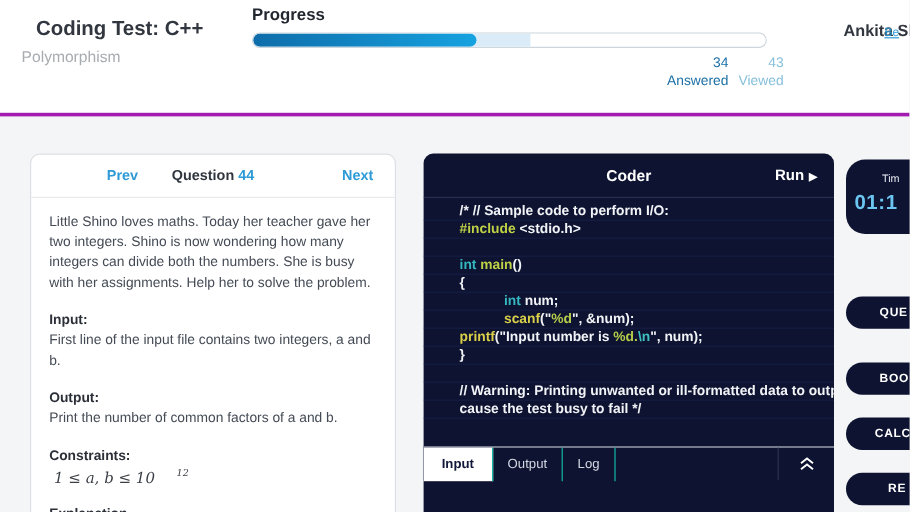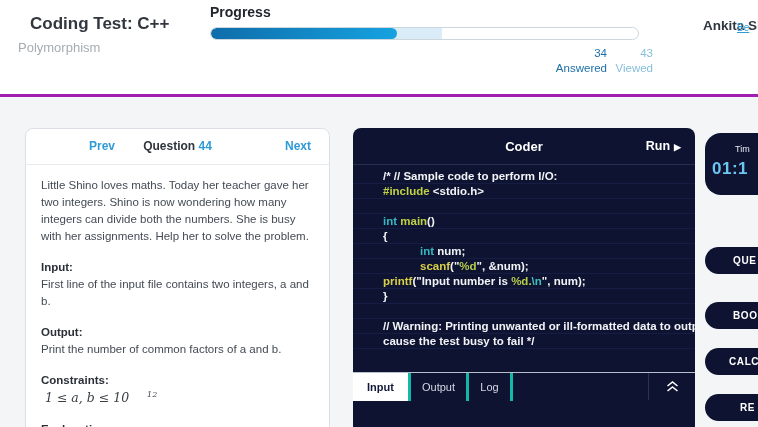--- a/index.html
+++ b/index.html
@@ -43,21 +43,21 @@
   .coder-title { text-align:center; padding-top:11px; font-size:13px; font-weight:bold; color:#ffffff; }
   .run-btn { position:absolute; right:14px; top:11px; font-size:12.5px; font-weight:bold; color:#ffffff; cursor:pointer; }
   .run-btn .play { font-size:9px; margin-left:4px; }
   .code-area { padding-top:4px; cursor:text; }
   .code-line { height:15px; line-height:15px; font-size:11.5px; font-weight:600; padding-left:30px; border-bottom:1px solid #161d44; white-space:pre; }
   .code-line.ind1 { padding-left:67px; }
   .tk-w { color:#f2f3f7; } .tk-kw { color:#35b8c0; } .tk-pp { color:#bfd145; }
   .tk-fn { color:#d9cf48; } .tk-fmt { color:#b5cc4a; } .tk-esc { color:#3fc0c0; }
 
   .tab-bar { position:absolute; left:0; top:244px; width:342px; height:28px; display:flex; border-top:1px solid #b9bfc8; background:#0d1331; }
-  .tab { height:28px; line-height:28px; text-align:center; font-size:11px; color:#d4d8e2; border-right:3px solid #14b8a6; cursor:pointer; }
+  .tab { height:28px; line-height:28px; text-align:center; font-size:11px; color:#d4d8e2; border-right:1px solid #14b8a6; cursor:pointer; }
   .tab:nth-child(1){ width:58px; } .tab:nth-child(2){ width:58px; } .tab:nth-child(3){ width:44px; }
   .tab.active { background:#ffffff; color:#11183a; font-weight:bold; }
   .tab-spacer { flex:1; border-right:1px solid #2b3252; }
   .collapse-btn { width:46px; display:flex; align-items:center; justify-content:center; cursor:pointer; }
 
   
   .timer-card { position:absolute; left:705px; top:133px; width:120px; height:62px; background:#0d1331; border-radius:16px; }
   .timer-label { position:absolute; left:30px; top:11px; font-size:9px; color:#e8eaf2; white-space:nowrap; }
   .timer-value { position:absolute; left:7px; top:26px; font-size:17px; font-weight:bold; color:#6cc6f2; white-space:nowrap; letter-spacing:0.5px; }
   .side-btn { position:absolute; left:705px; width:130px; height:27px; background:#0d1331; border-radius:14px; color:#ffffff; font-size:10px; font-weight:bold; letter-spacing:0.6px; line-height:27px; cursor:pointer; white-space:nowrap; }

